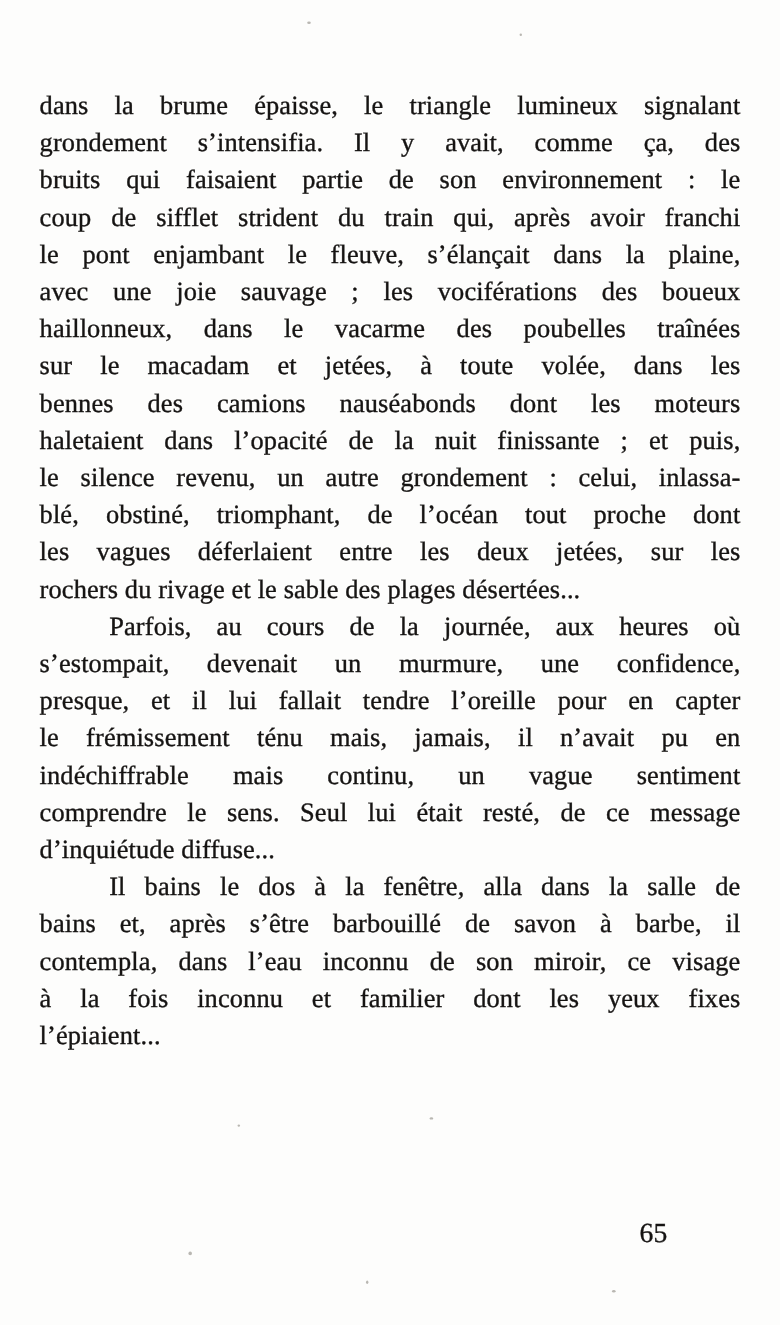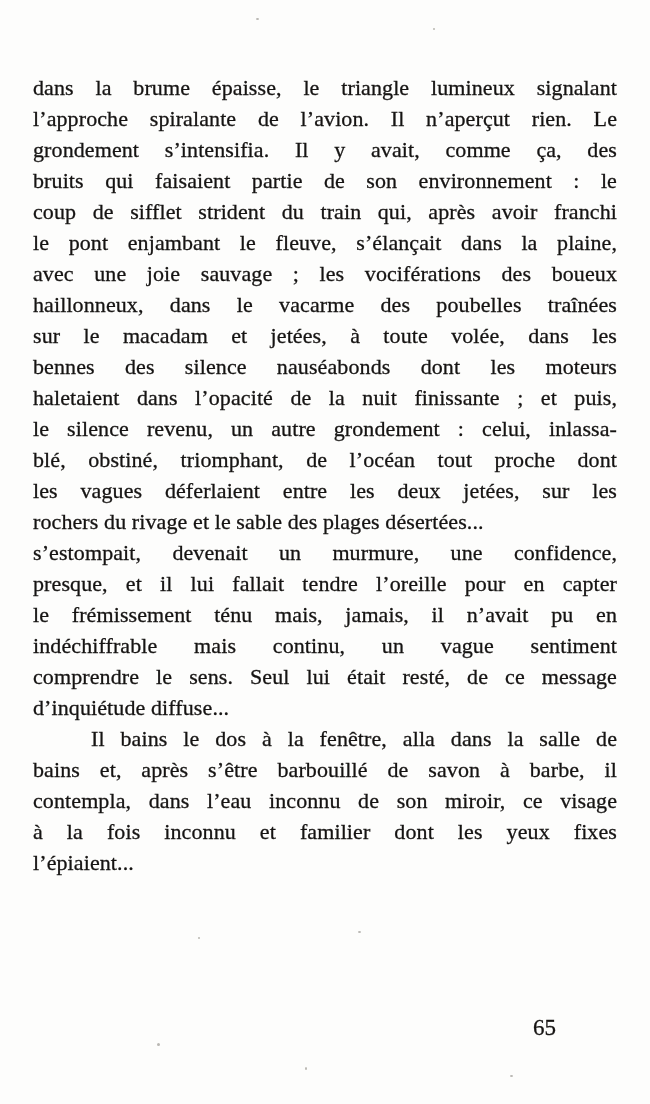--- a/index.html
+++ b/index.html
@@ -58,37 +58,37 @@
 </style>
 </head>
 <body>
 
 <div class="page">
 
   <div class="text-block">
 
     <div class="paragraph">
       <div class="line">dans la brume épaisse, le triangle lumineux signalant</div>
-      <div class="line">l’approche spiralante de l’avion. Il n’aperçut rien. Le</div>
       <div class="line">grondement s’intensifia. Il y avait, comme ça, des</div>
       <div class="line">bruits qui faisaient partie de son environnement : le</div>
       <div class="line">coup de sifflet strident du train qui, après avoir franchi</div>
       <div class="line">le pont enjambant le fleuve, s’élançait dans la plaine,</div>
       <div class="line">avec une joie sauvage ; les vociférations des boueux</div>
       <div class="line">haillonneux, dans le vacarme des poubelles traînées</div>
       <div class="line">sur le macadam et jetées, à toute volée, dans les</div>
-      <div class="line">bennes des silence nauséabonds dont les moteurs</div>
+      <div class="line">bennes des camions nauséabonds dont les moteurs</div>
       <div class="line">haletaient dans l’opacité de la nuit finissante ; et puis,</div>
       <div class="line">le silence revenu, un autre grondement : celui, inlassa-</div>
       <div class="line">blé, obstiné, triomphant, de l’océan tout proche dont</div>
       <div class="line">les vagues déferlaient entre les deux jetées, sur les</div>
       <div class="line para-end">rochers du rivage et le sable des plages désertées...</div>
     </div>
 
     <div class="paragraph">
+      <div class="line indent">Parfois, au cours de la journée, aux heures où</div>
       <div class="line">s’estompait, devenait un murmure, une confidence,</div>
       <div class="line">presque, et il lui fallait tendre l’oreille pour en capter</div>
       <div class="line">le frémissement ténu mais, jamais, il n’avait pu en</div>
       <div class="line">indéchiffrable mais continu, un vague sentiment</div>
       <div class="line">comprendre le sens. Seul lui était resté, de ce message</div>
       <div class="line para-end">d’inquiétude diffuse...</div>
     </div>
 
     <div class="paragraph">
       <div class="line indent">Il bains le dos à la fenêtre, alla dans la salle de</div>

